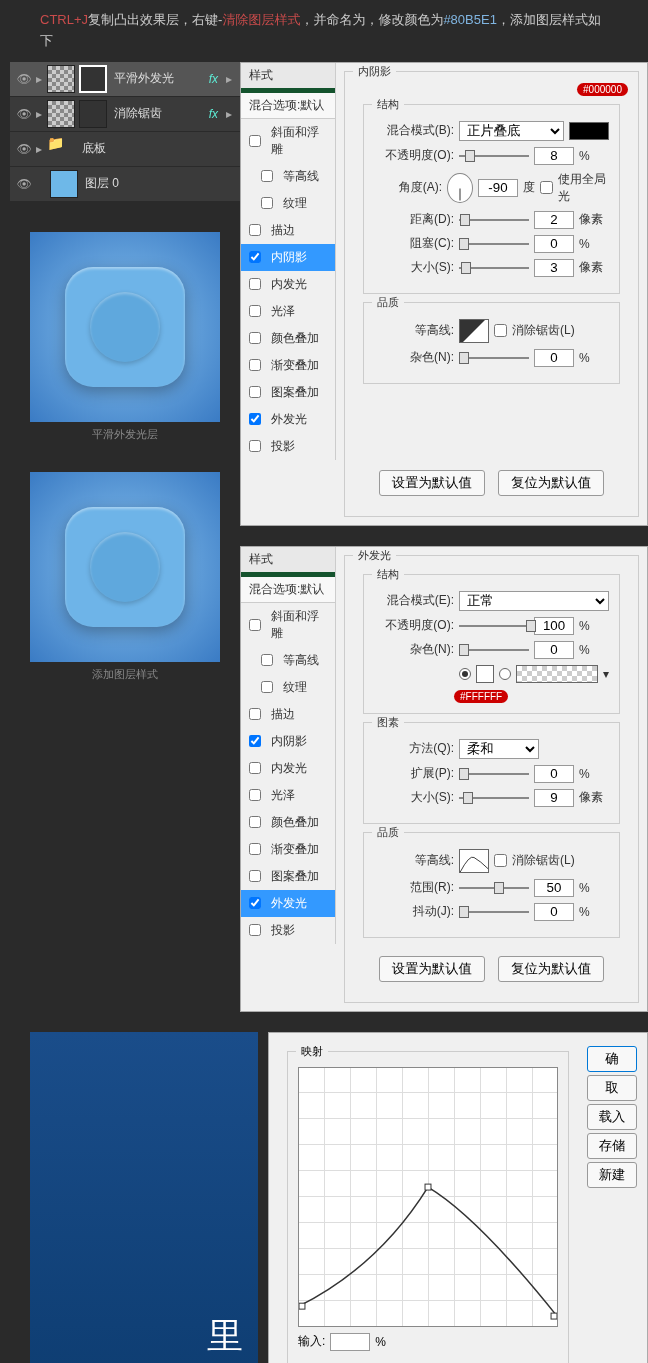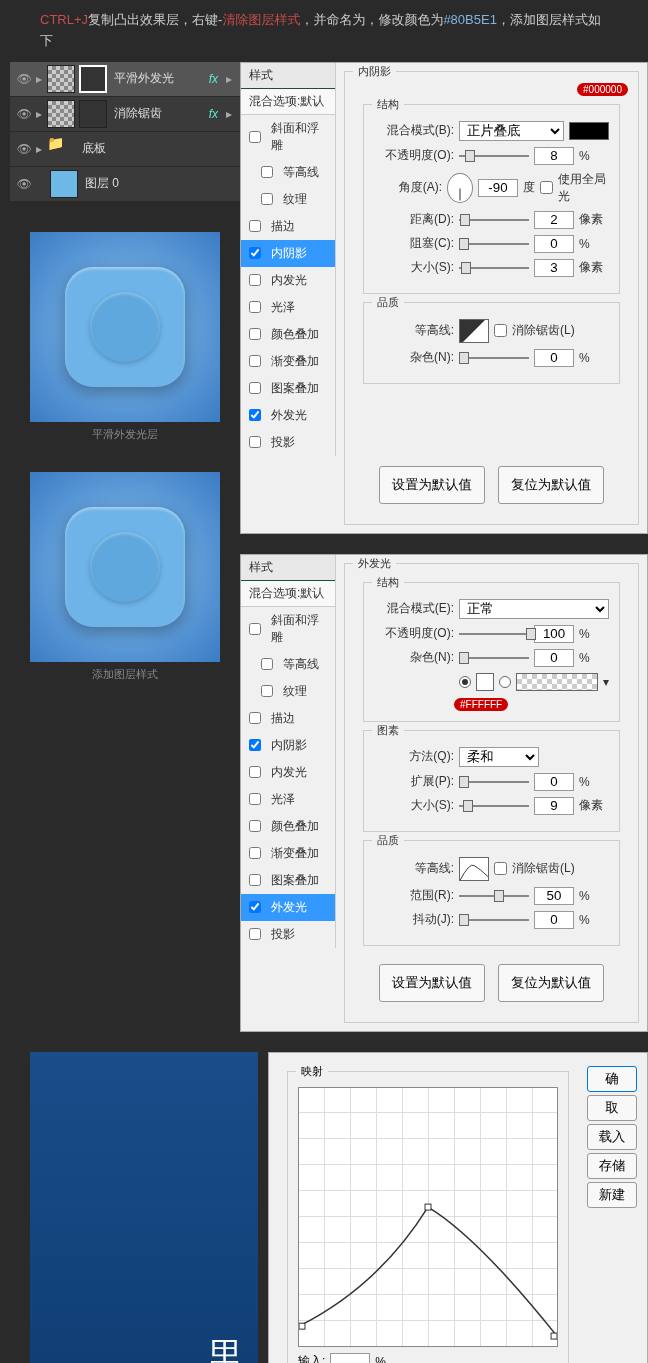--- a/index.html
+++ b/index.html
@@ -16,42 +16,42 @@
 .layer-thumb.folder { background: none; border: none; color: #888; font-size: 14px; }
 .layer-name { color: #ddd; flex: 1; padding-left: 5px; }
 .layer-fx { color: #5eead4; font-style: italic; padding-right: 5px; }
 .layer-arrow { color: #aaa; padding: 0 3px; }
 .preview-box { width: 190px; height: 190px; background: radial-gradient(circle, #8ac4f0, #3a7bc4); margin: 30px 0 5px 30px; display: flex; align-items: center; justify-content: center; }
 .preview-icon { width: 120px; height: 120px; background: #6eb4e8; border-radius: 28px; display: flex; align-items: center; justify-content: center; box-shadow: 0 5px 15px rgba(0,0,0,0.3), inset 0 2px 3px rgba(255,255,255,0.4); }
 .preview-circle { width: 70px; height: 70px; background: #5fa8dd; border-radius: 50%; box-shadow: 0 2px 5px rgba(0,0,0,0.2), inset 0 2px 3px rgba(255,255,255,0.3); }
 .preview-label { color: #888; text-align: center; width: 190px; margin-left: 30px; margin-bottom: 10px; font-size: 11px; }
 .dialog { background: #f0f0f0; border: 1px solid #aaa; font-size: 12px; color: #333; }
 .styles-list { width: 95px; float: left; border-right: 1px solid #ccc; }
-.styles-header { background: #e8e8e8; padding: 4px 8px; border-bottom: 1px solid #14532d; }
+.styles-header { background: #e8e8e8; padding: 4px 8px; border-bottom: 5px solid #14532d; }
 .styles-sub { padding: 4px 8px; border-bottom: 1px solid #ccc; background: #f8f8f8; }
 .style-item { padding: 5px 8px; display: flex; align-items: center; gap: 10px; }
 .style-item.selected { background: #3399ff; color: #fff; }
 .style-item.indent { padding-left: 20px; }
 .style-check { width: 12px; height: 12px; }
 .fieldset { border: 1px solid #ccc; margin: 8px; padding: 10px; position: relative; }
 .fieldset-title { position: absolute; top: -8px; left: 8px; background: #f0f0f0; padding: 0 5px; font-size: 11px; }
 .field-row { display: flex; align-items: center; margin: 6px 0; gap: 5px; }
 .field-label { width: 80px; text-align: right; }
 .field-select { flex: 1; height: 20px; border: 1px solid #999; background: #fff; padding: 0 3px; }
 .field-swatch { width: 40px; height: 18px; border: 1px solid #666; }
 .slider { flex: 1; height: 16px; position: relative; }
 .slider-track { position: absolute; top: 7px; width: 100%; height: 2px; background: #888; }
 .slider-thumb { position: absolute; top: 2px; width: 10px; height: 12px; background: #e0e0e0; border: 1px solid #666; }
 .field-input { width: 40px; height: 18px; border: 1px solid #999; text-align: center; background:#fff; }
 .field-unit { width: 30px; }
 .angle-dial { width: 30px; height: 30px; border: 1px solid #888; border-radius: 50%; background: #fff; position: relative; }
 .angle-line { position: absolute; top: 50%; left: 50%; width: 12px; height: 1px; background: #333; transform-origin: left; }
 .contour-thumb { width: 30px; height: 24px; border: 1px solid #666; background: linear-gradient(135deg, #333 49%, #fff 51%); }
 .dialog-buttons { text-align: center; padding: 10px; clear: both; }
-.dialog-btn { padding: 9px 12px; border: 1px solid #999; background: #f8f8f8; margin: 0 5px; border-radius: 3px; }
+.dialog-btn { padding: 3px 12px; border: 1px solid #999; background: #f8f8f8; margin: 0 5px; border-radius: 3px; }
 .badge { background: #c00; color: #fff; padding: 1px 6px; font-size: 10px; border-radius: 8px; }
 .content-panel { margin-left: 95px; }
 .radio-row { display: flex; align-items: center; gap: 5px; }
 .radio { width: 12px; height: 12px; border: 1px solid #666; border-radius: 50%; background: #fff; }
 .radio.checked::after { content: ''; display: block; width: 6px; height: 6px; background: #333; border-radius: 50%; margin: 2px; }
 .color-sw { width: 18px; height: 18px; border: 1px solid #666; }
 .gradient-bar { flex: 1; height: 18px; border: 1px solid #666; background: repeating-conic-gradient(#ccc 0 25%, #fff 0 50%) 0 0/10px 10px; }
 .contour-editor { background: #f0f0f0; border: 1px solid #aaa; padding: 10px; }
 .curve-area { width: 260px; height: 260px; border: 1px solid #888; background: #fff; background-image: repeating-linear-gradient(0deg, transparent, transparent 25px, #ddd 25px, #ddd 26px), repeating-linear-gradient(90deg, transparent, transparent 25px, #ddd 25px, #ddd 26px); position: relative; margin: 5px 0; }
 .curve-path { position: absolute; inset: 0; }

